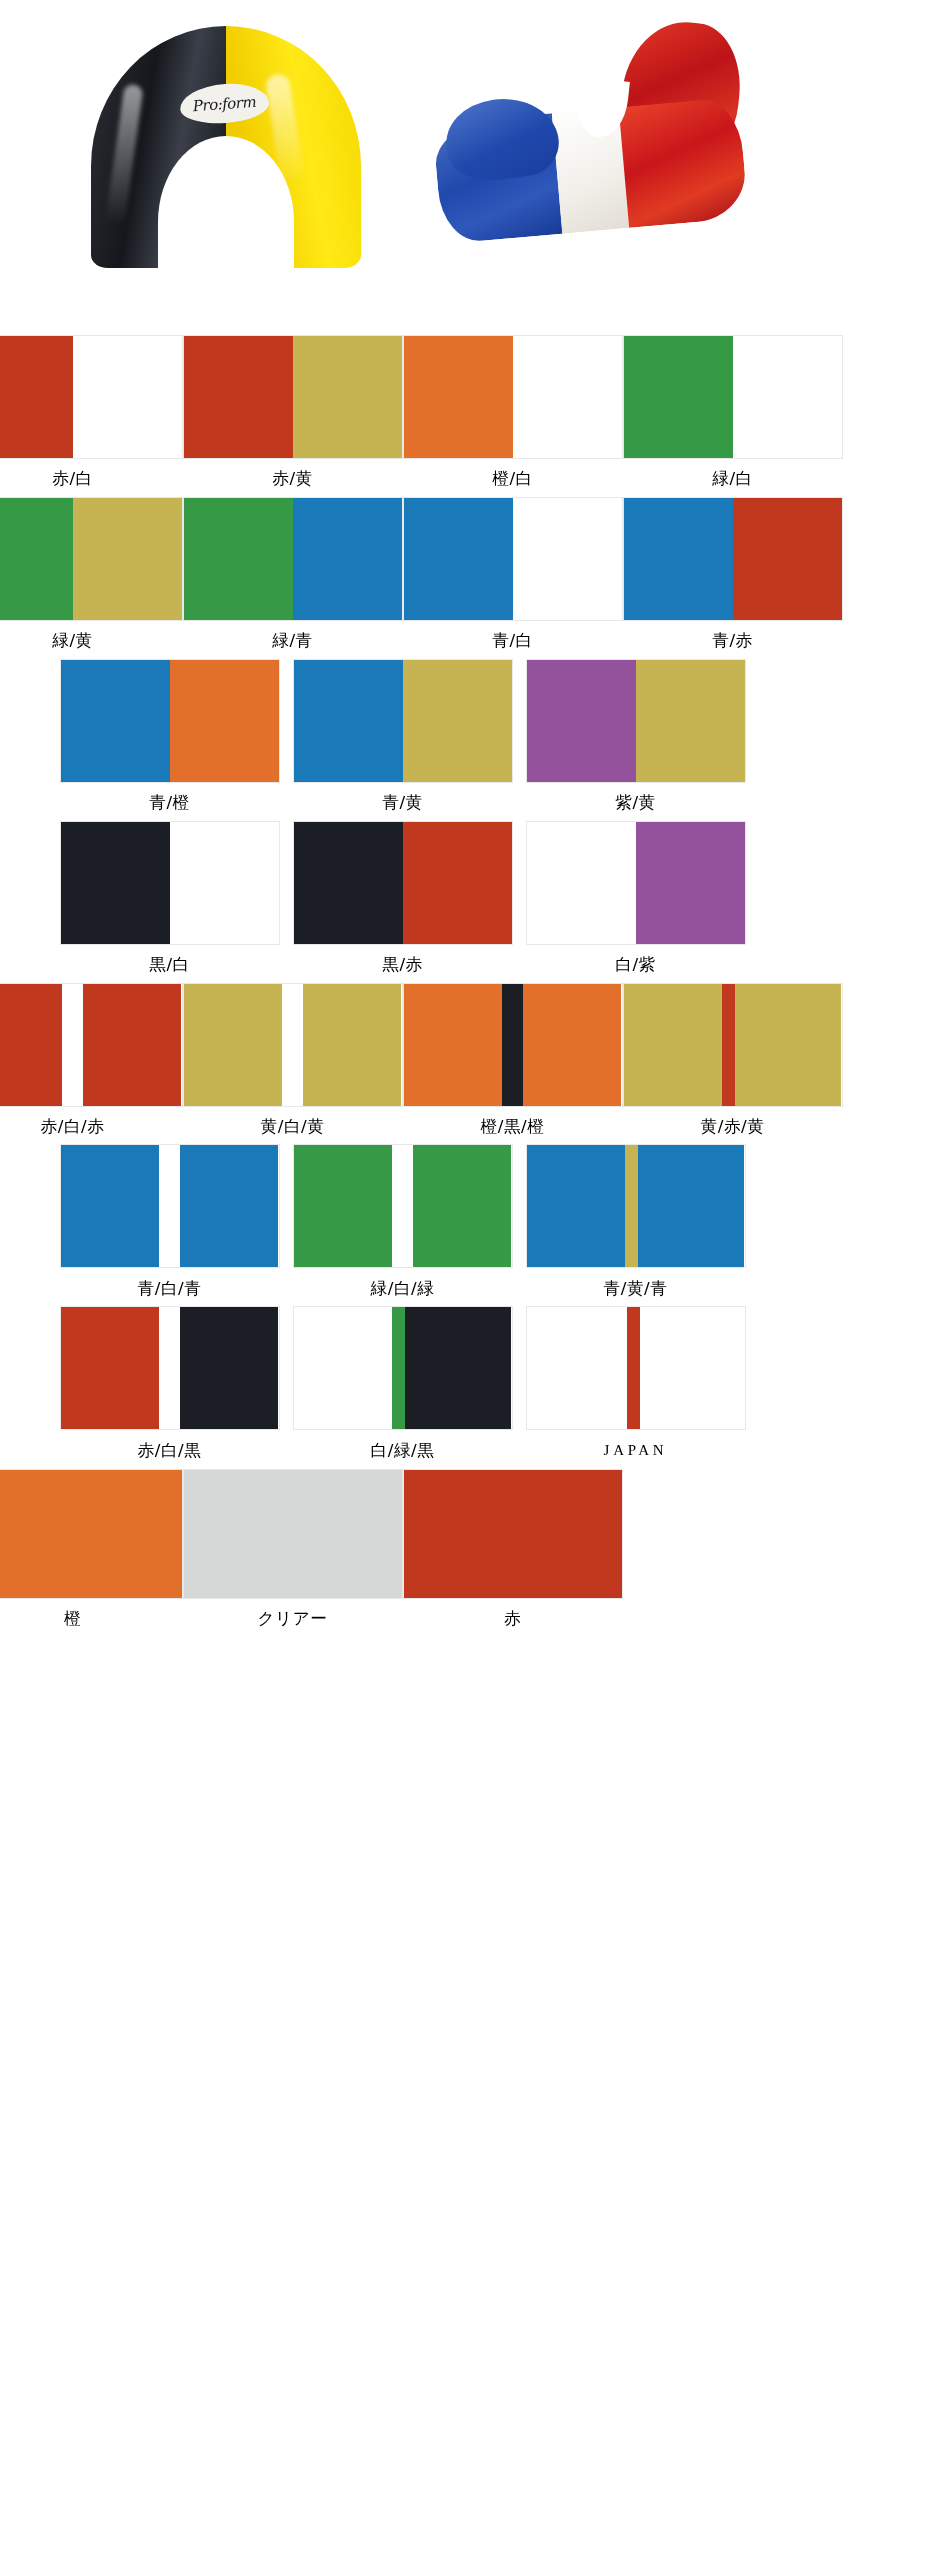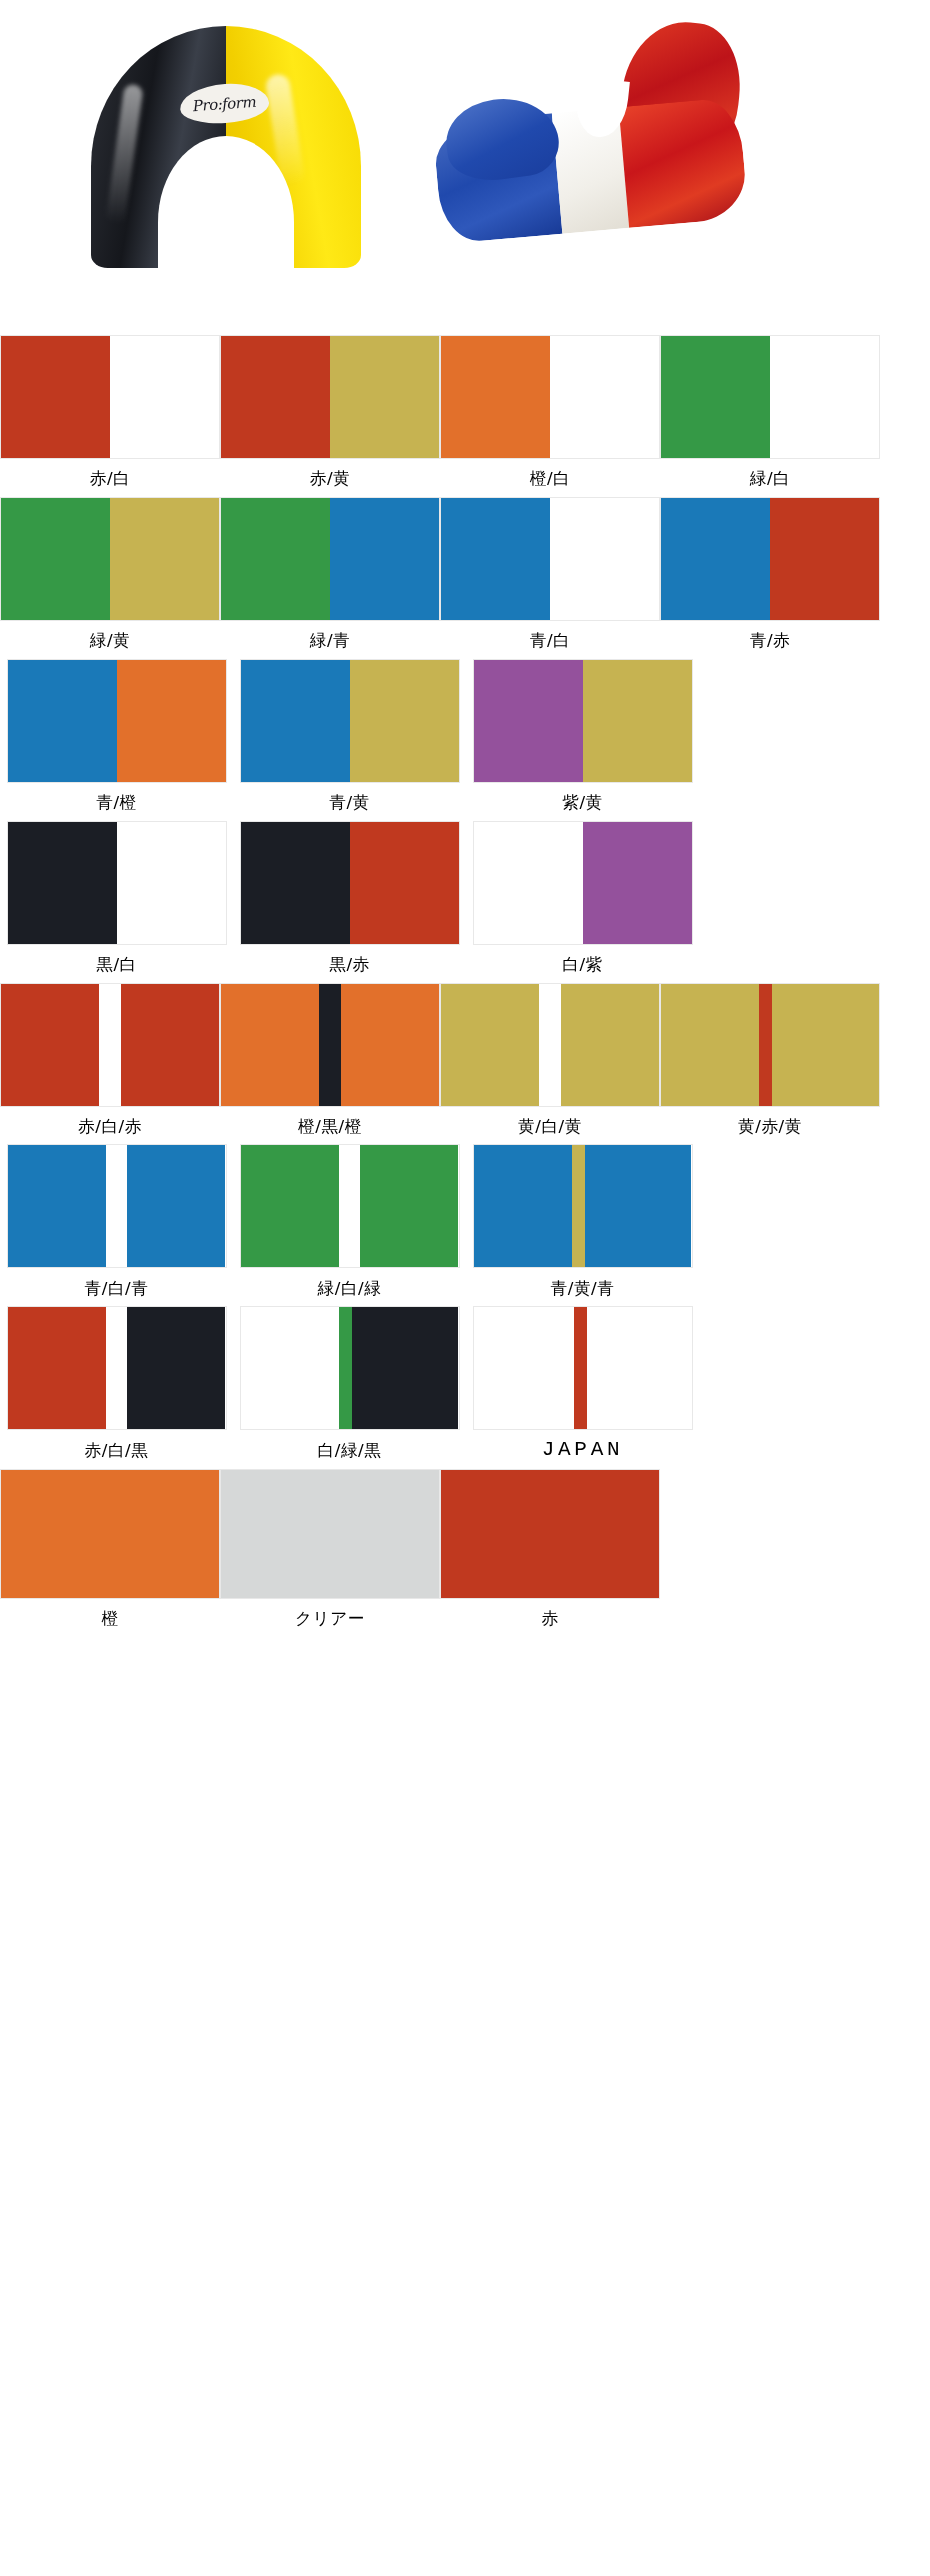--- a/index.html
+++ b/index.html
@@ -109,20 +109,21 @@
   
   .grid {
     position: relative;
     width: 930px;
     padding: 0 0 0 0;
   }
   .row {
     display: flex;
     width: 805px;
     margin-bottom: 6.5px;
+    justify-content: center;
   }
   .cell {
     width: 233px;
     display: flex;
     flex-direction: column;
     align-items: center;
   }
   .cell.empty { visibility: hidden; }
 
   .swatch {
@@ -139,23 +140,23 @@
   .cap {
     margin-top: 7.4px;
     font-size: 16.7px;
     line-height: 24px;
     color: #000000;
     font-family: "DejaVu Sans", "Liberation Sans", sans-serif;
     letter-spacing: 0.5px;
     white-space: nowrap;
   }
   .cap.latin {
-    font-family: Liberation Mono, monospace;
+    font-family: Liberation Serif, serif;
     letter-spacing: 3.7px;
-    font-size: 21px;
+    font-size: 15px;
     margin-top: 8px;
   }
 </style>
 </head>
 <body>
 
 <div class="photos">
 
   <div class="photo mg-left">
     <div class="arch">
@@ -296,37 +297,37 @@
       <div class="cell">
         <div class="swatch">
           <div class="stripe" style="width: 45%; background: rgb(192, 57, 31);"></div>
           <div class="stripe" style="width: 10%; background: rgb(255, 255, 255);"></div>
           <div class="stripe" style="width: 45%; background: rgb(192, 57, 31);"></div>
         </div>
         <div class="cap">赤/白/赤</div>
       </div>
       <div class="cell">
         <div class="swatch">
+          <div class="stripe" style="width: 45%; background: rgb(198, 179, 81);"></div>
+          <div class="stripe" style="width: 10%; background: rgb(255, 255, 255);"></div>
+          <div class="stripe" style="width: 45%; background: rgb(198, 179, 81);"></div>
+        </div>
+        <div class="cap">黄/白/黄</div>
+      </div>
+      <div class="cell">
+        <div class="swatch">
           <div class="stripe" style="width: 45%; background: rgb(226, 112, 43);"></div>
           <div class="stripe" style="width: 10%; background: rgb(27, 30, 37);"></div>
           <div class="stripe" style="width: 45%; background: rgb(226, 112, 43);"></div>
         </div>
         <div class="cap">橙/黒/橙</div>
       </div>
       <div class="cell">
         <div class="swatch">
           <div class="stripe" style="width: 45%; background: rgb(198, 179, 81);"></div>
-          <div class="stripe" style="width: 10%; background: rgb(255, 255, 255);"></div>
-          <div class="stripe" style="width: 45%; background: rgb(198, 179, 81);"></div>
-        </div>
-        <div class="cap">黄/白/黄</div>
-      </div>
-      <div class="cell">
-        <div class="swatch">
-          <div class="stripe" style="width: 45%; background: rgb(198, 179, 81);"></div>
           <div class="stripe" style="width: 6%; background: rgb(192, 57, 31);"></div>
           <div class="stripe" style="width: 49%; background: rgb(198, 179, 81);"></div>
         </div>
         <div class="cap">黄/赤/黄</div>
       </div>
     </div>
     <div class="row">
       <div class="cell">
         <div class="swatch">
           <div class="stripe" style="width: 45%; background: rgb(26, 121, 184);"></div>

